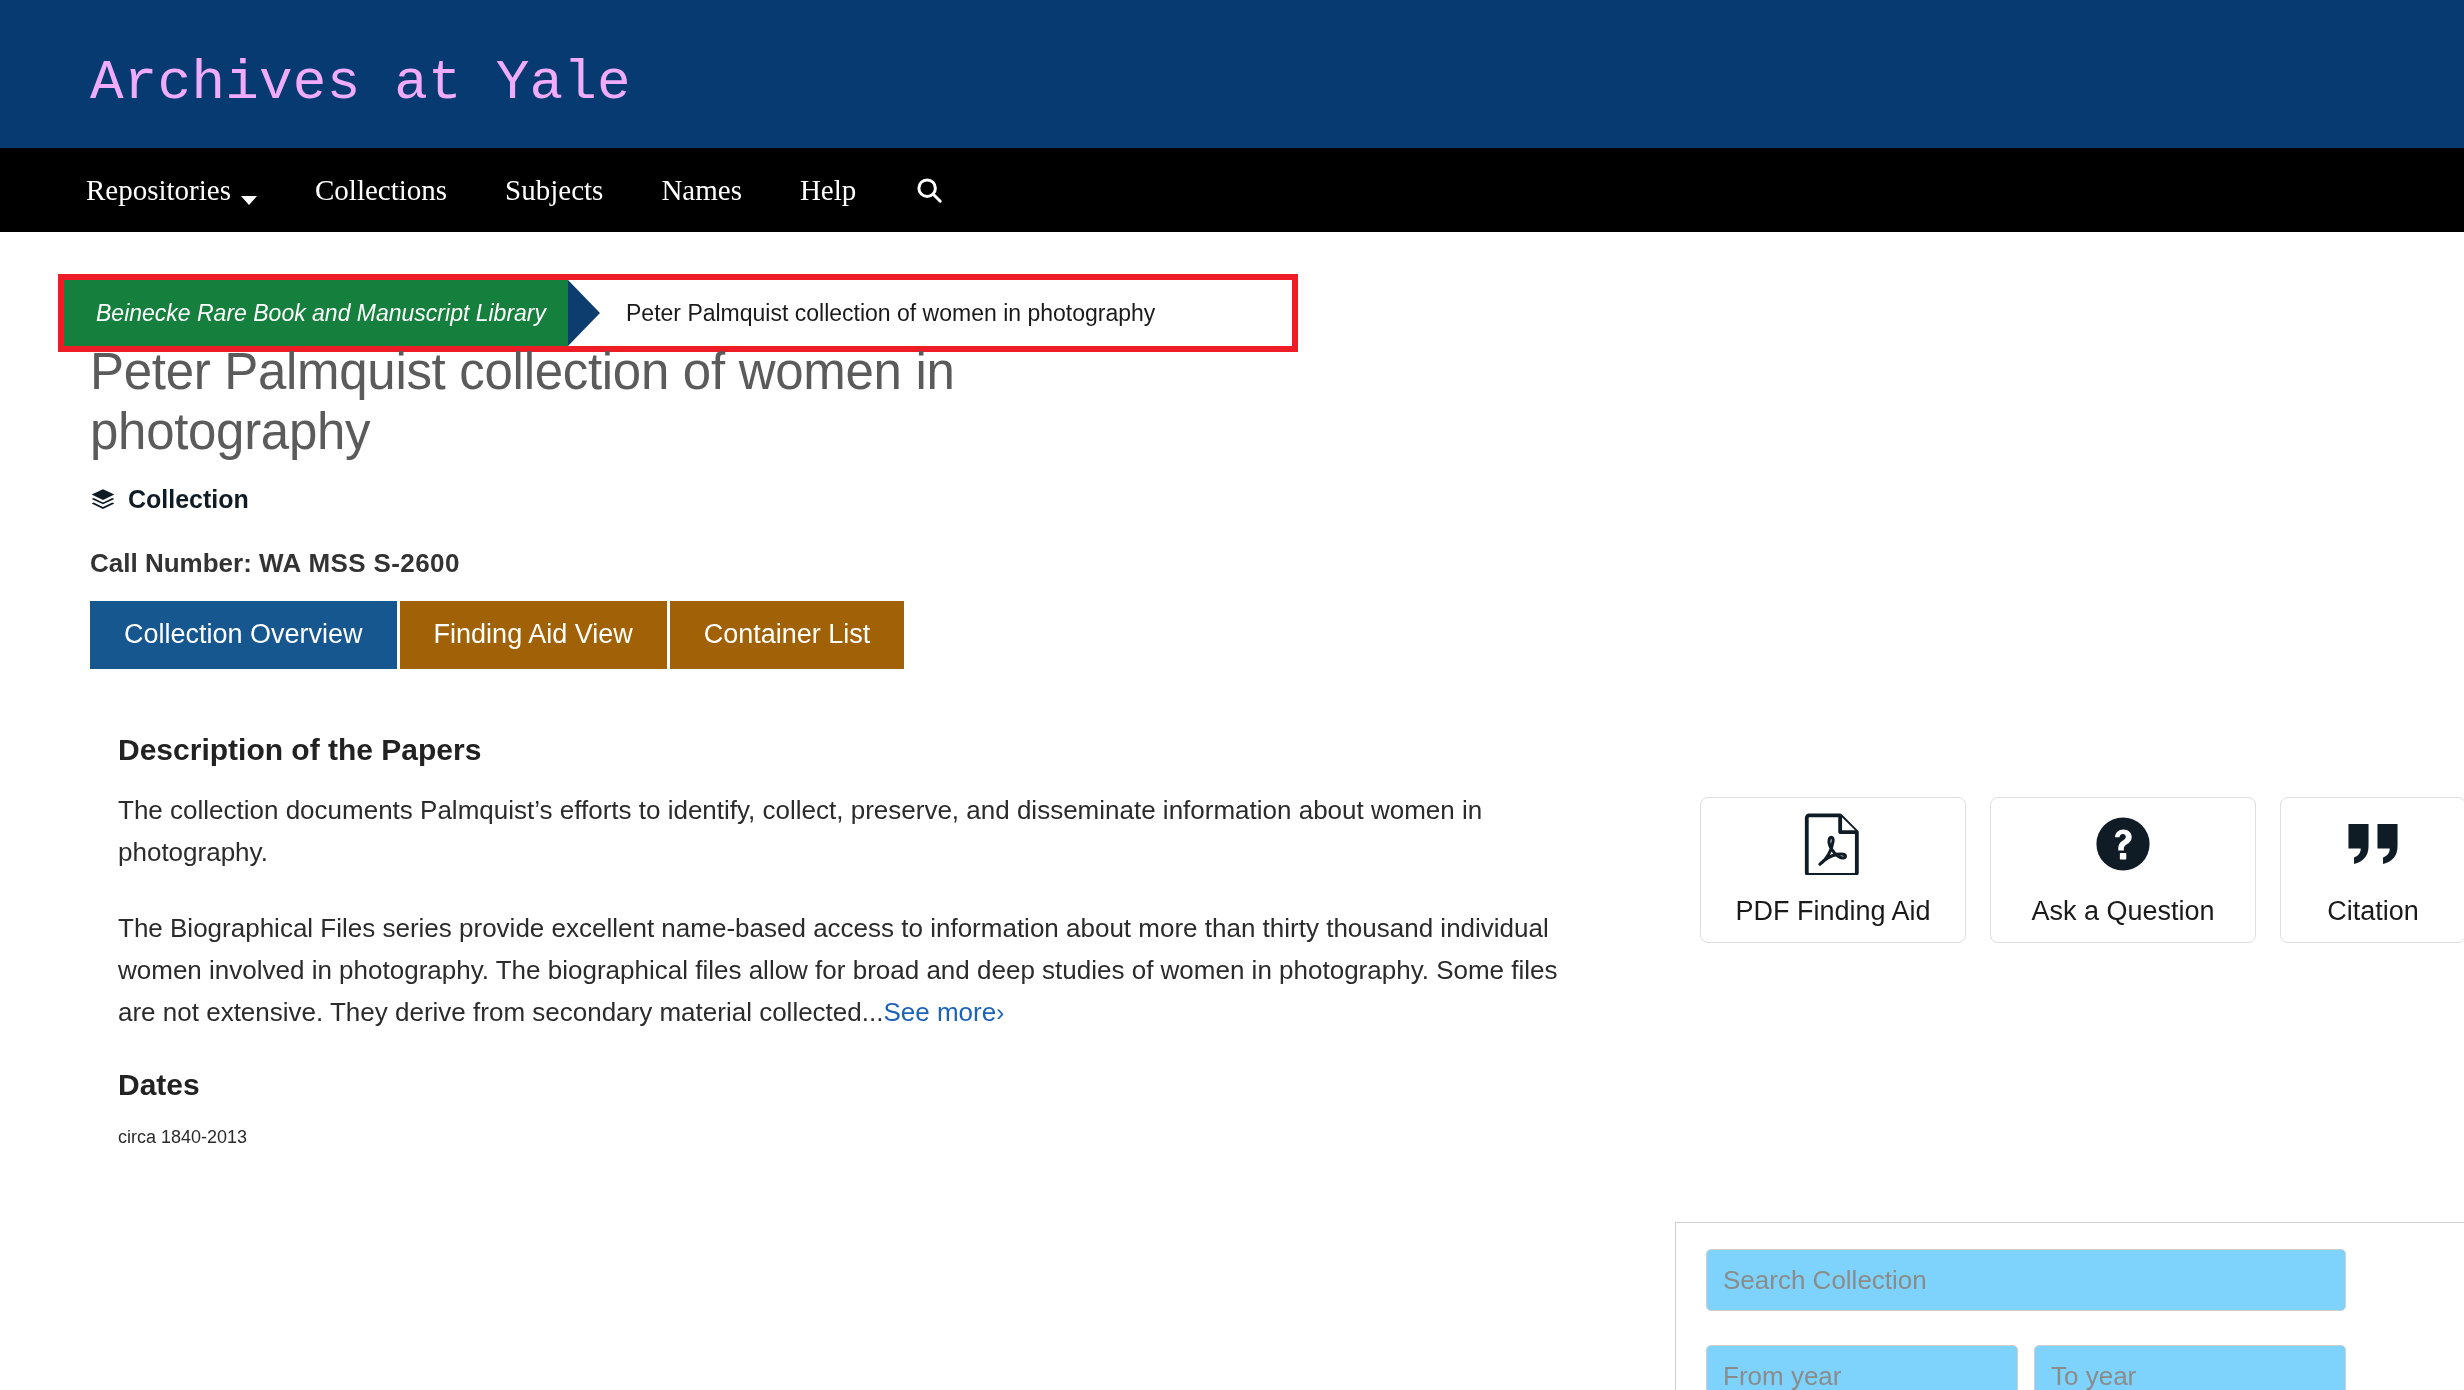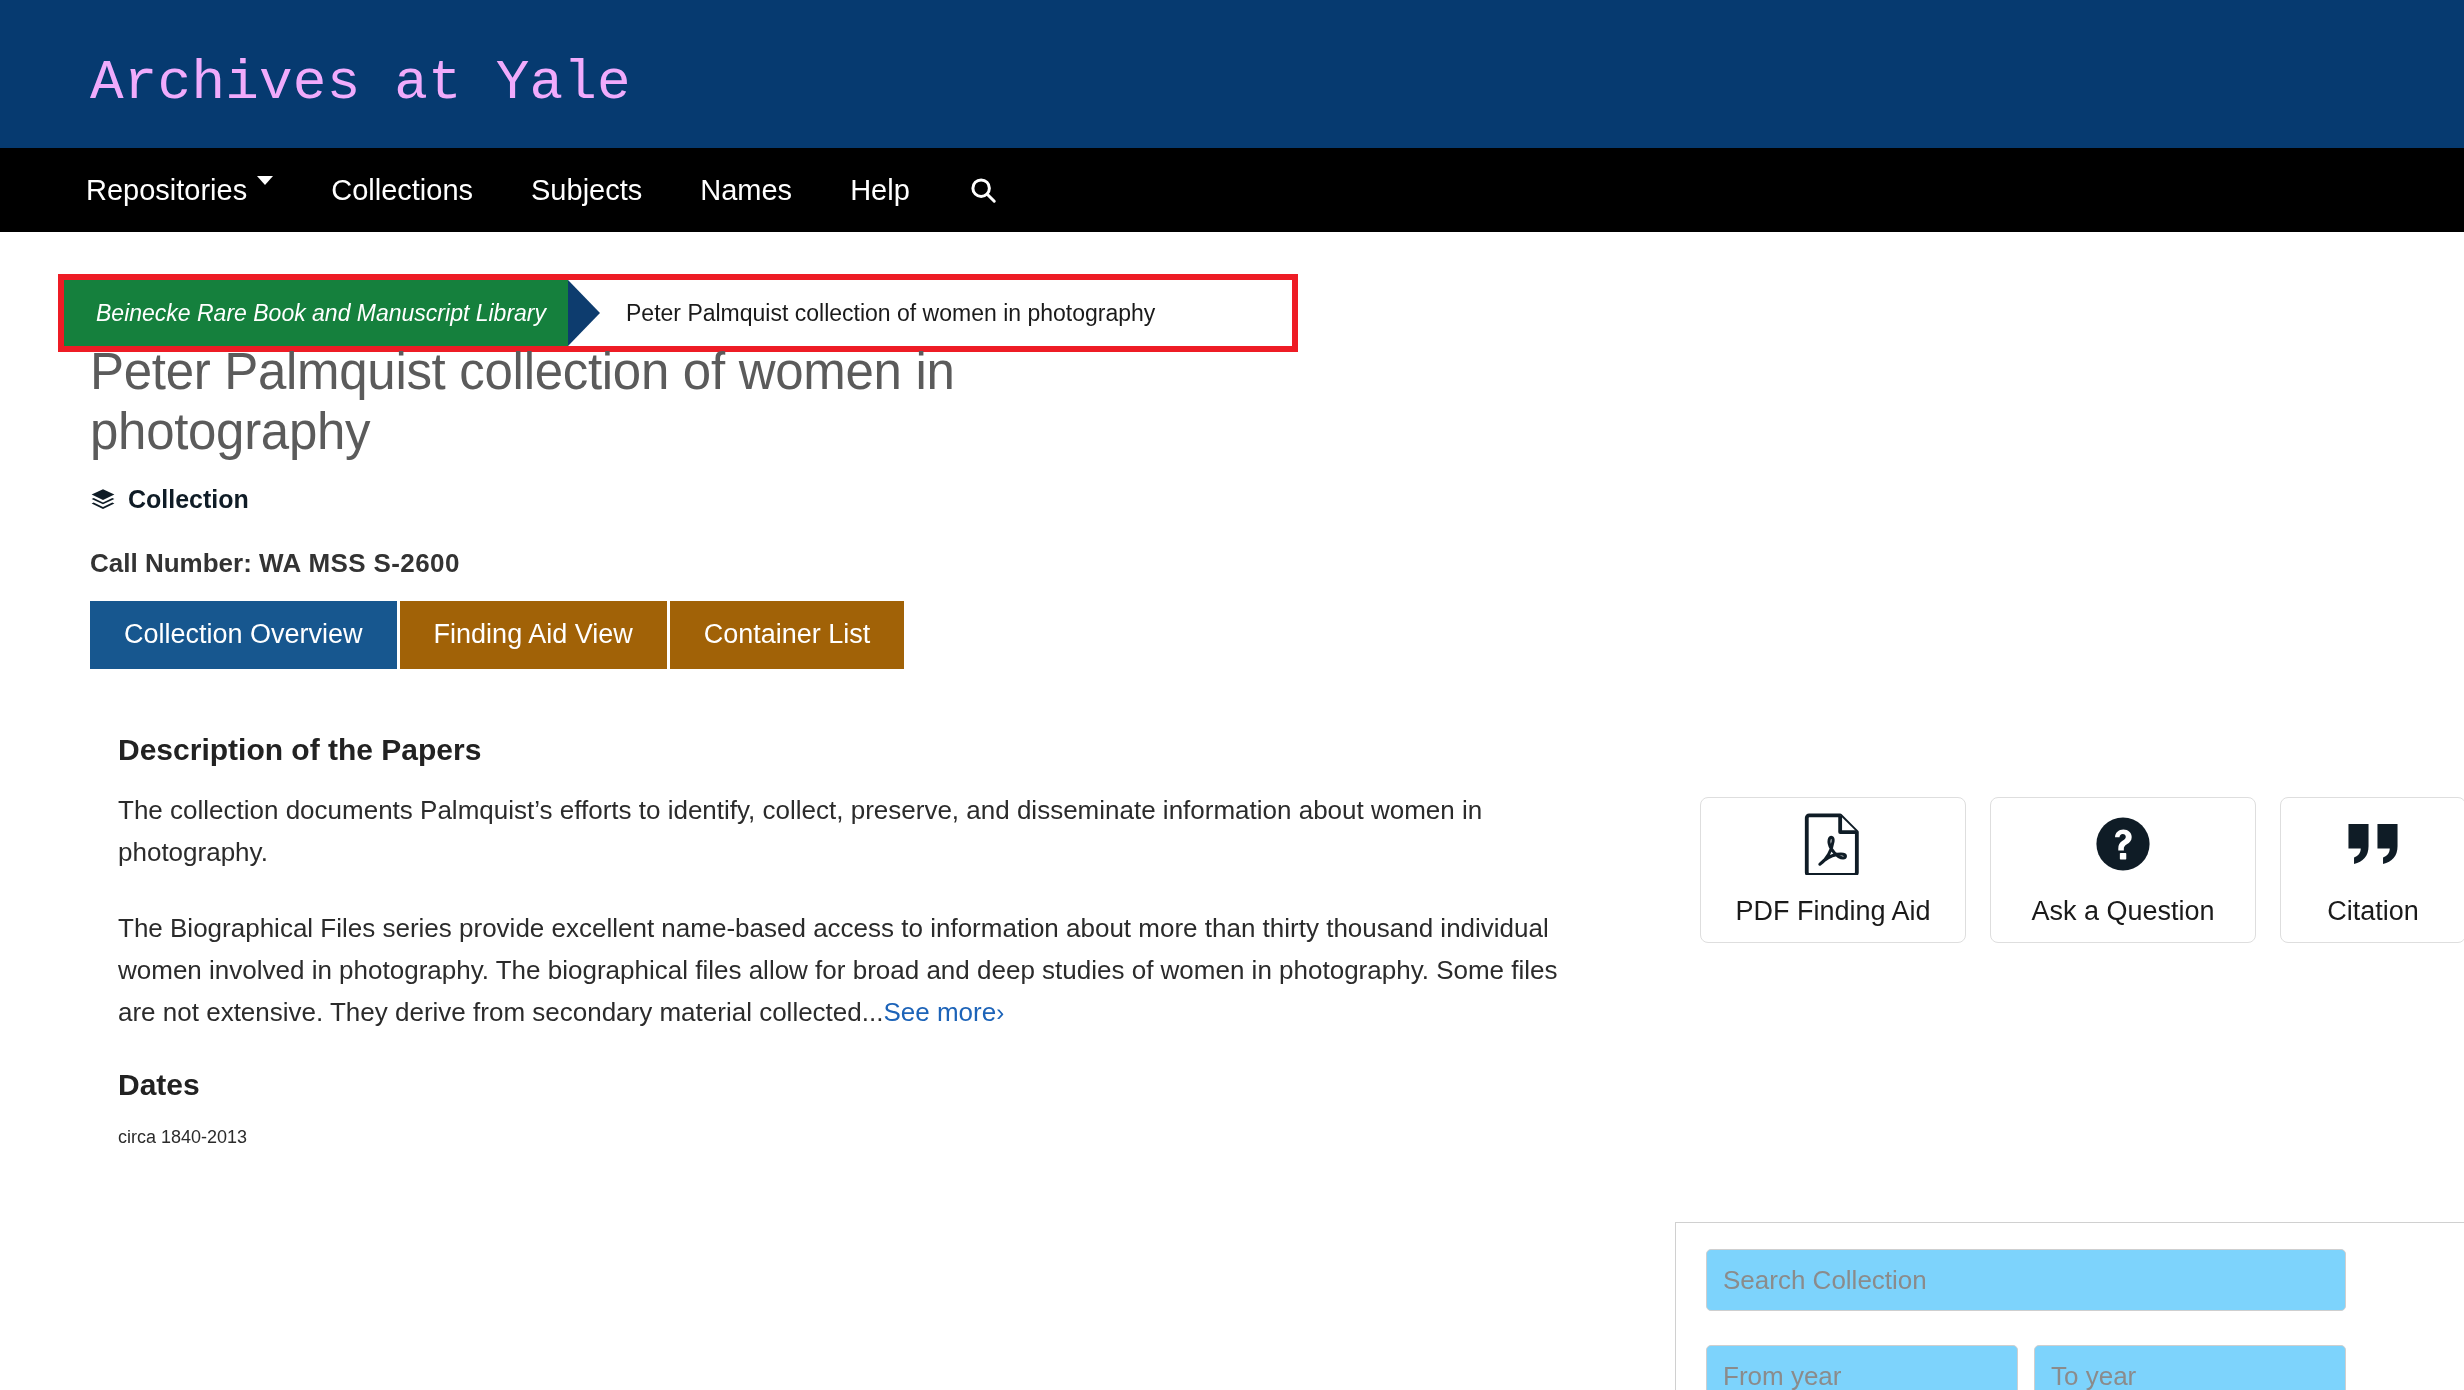--- a/index.html
+++ b/index.html
@@ -39,24 +39,25 @@
     display: flex;
     align-items: center;
     padding-left: 86px;
   }
   .nav-item {
     color: #ffffff;
     font-size: 29px;
     font-weight: 400;
     margin-right: 58px;
     display: flex;
-    align-items: flex-start;
+    align-items: flex-end;
     cursor: pointer;
     line-height: 1;
     white-space: nowrap;
+    font-family: Liberation Serif, serif;
   }
   .caret {
     display: inline-block;
     margin-left: 10px;
     width: 0; height: 0;
     border-left: 8px solid transparent;
     border-right: 8px solid transparent;
     border-top: 9px solid #ffffff;
   }
   #nav-search-icon { margin-right: 0; }

